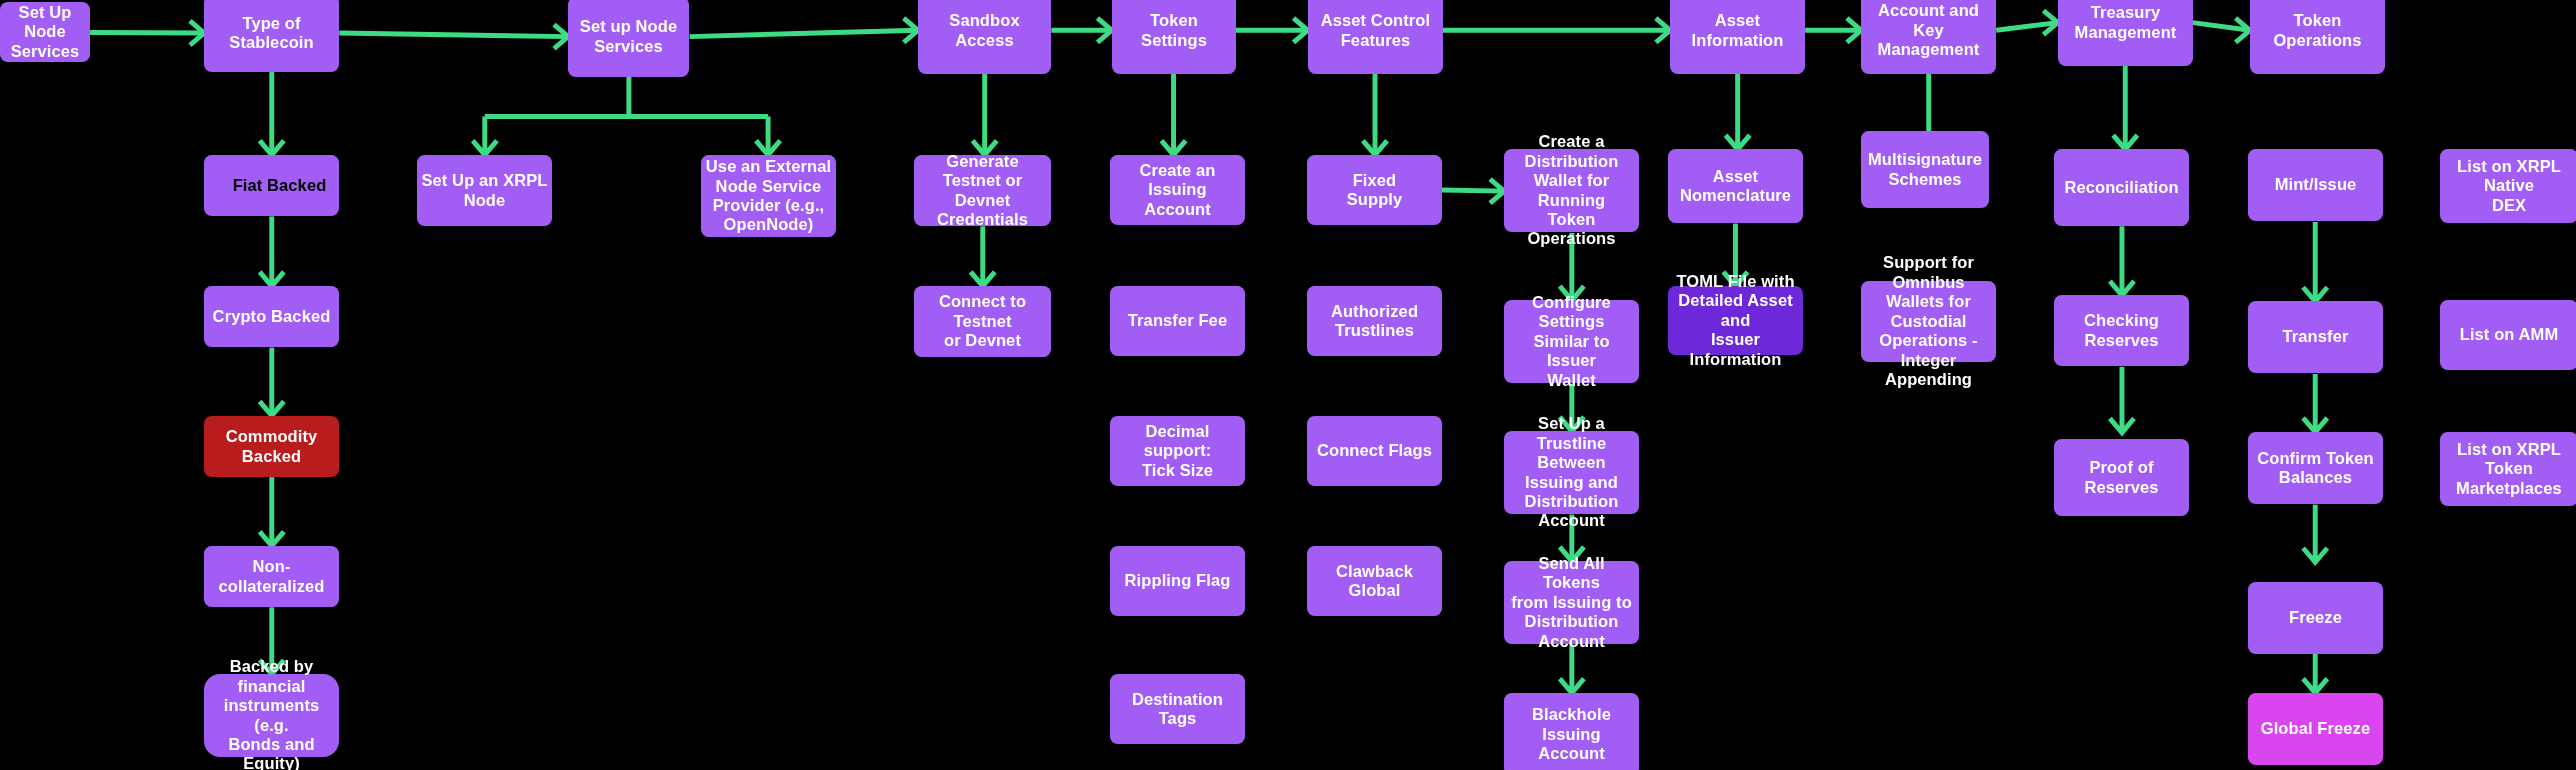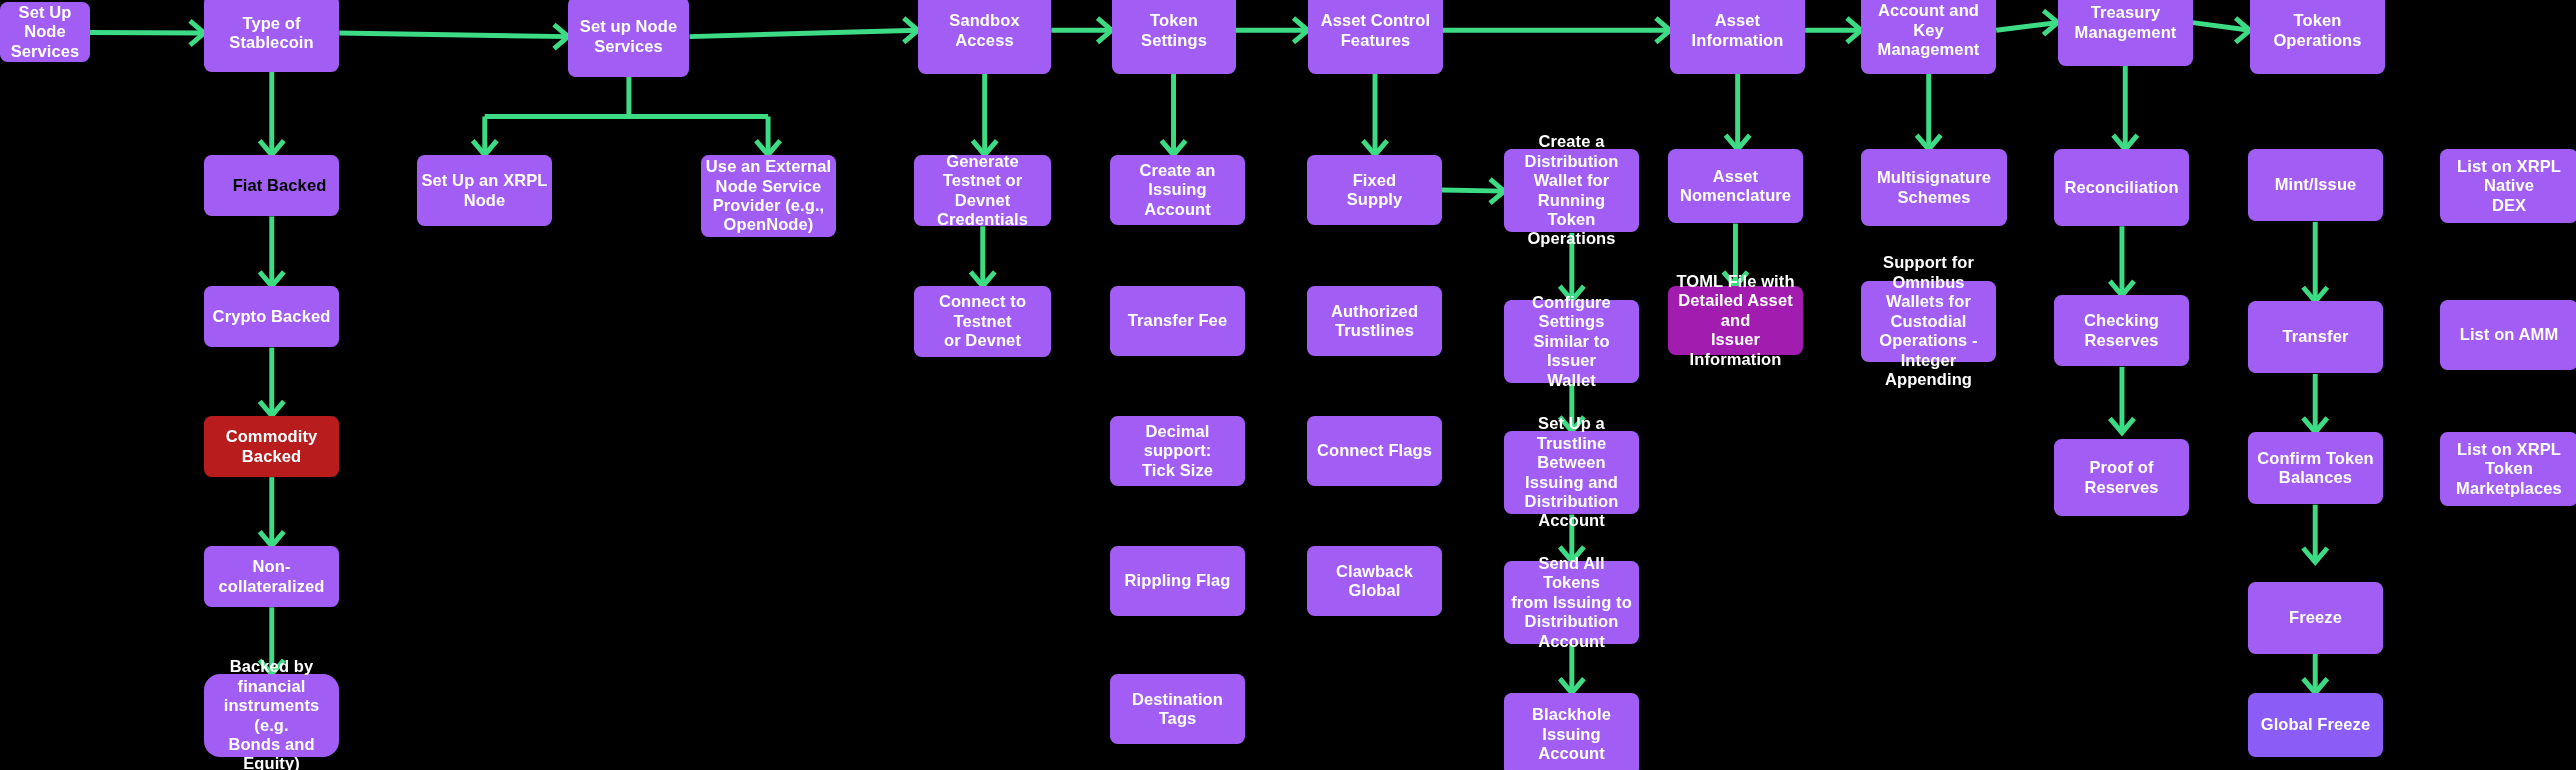--- a/index.html
+++ b/index.html
@@ -245,26 +245,26 @@
 from Issuing to
 Distribution Account</div>
       </div>
       <div class="node" style="left: 1504px; top: 693px; width: 135px; height: 83px; background: rgb(162, 93, 245);">
         <div class="node-label" style="color: rgb(255, 255, 255);">Blackhole Issuing
 Account</div>
       </div>
       <div class="node" style="left: 1668px; top: 149px; width: 135px; height: 74px; background: rgb(162, 93, 245);">
         <div class="node-label" style="color: rgb(255, 255, 255);">Asset Nomenclature</div>
       </div>
-      <div class="node" style="left: 1668px; top: 286px; width: 135px; height: 69px; background: #a21caf;">
+      <div class="node" style="left: 1668px; top: 286px; width: 135px; height: 69px; background: #6d28d9;">
         <div class="node-label" style="color: rgb(255, 255, 255);">TOML File with
 Detailed Asset and
 Issuer Information</div>
       </div>
-      <div class="node" style="left: 1861px; top: 149px; width: 146px; height: 77px; background: rgb(162, 93, 245);">
+      <div class="node" style="left: 1861px; top: 131px; width: 128px; height: 77px; background: rgb(162, 93, 245);">
         <div class="node-label" style="color: rgb(255, 255, 255);">Multisignature
 Schemes</div>
       </div>
       <div class="node" style="left: 1861px; top: 281px; width: 135px; height: 81px; background: rgb(162, 93, 245);">
         <div class="node-label" style="color: rgb(255, 255, 255);">Support for
 Omnibus Wallets for
 Custodial
 Operations - Integer
 Appending</div>
       </div>
@@ -283,21 +283,21 @@
       <div class="node" style="left: 2248px; top: 301px; width: 135px; height: 72px; background: rgb(162, 93, 245);">
         <div class="node-label" style="color: rgb(255, 255, 255);">Transfer</div>
       </div>
       <div class="node" style="left: 2248px; top: 432px; width: 135px; height: 72px; background: rgb(162, 93, 245);">
         <div class="node-label" style="color: rgb(255, 255, 255);">Confirm Token
 Balances</div>
       </div>
       <div class="node" style="left: 2248px; top: 582px; width: 135px; height: 72px; background: rgb(162, 93, 245);">
         <div class="node-label" style="color: rgb(255, 255, 255);">Freeze</div>
       </div>
-      <div class="node" style="left: 2248px; top: 693px; width: 135px; height: 64px; background: #8b5cf6;">
+      <div class="node" style="left: 2248px; top: 693px; width: 135px; height: 72px; background: #d946ef;">
         <div class="node-label" style="color: rgb(255, 255, 255);">Global Freeze</div>
       </div>
       <div class="node" style="left: 2440px; top: 149px; width: 138px; height: 74px; background: rgb(162, 93, 245);">
         <div class="node-label" style="color: rgb(255, 255, 255);">List on XRPL Native
 DEX</div>
       </div>
       <div class="node" style="left: 2440px; top: 300px; width: 138px; height: 70px; background: rgb(162, 93, 245);">
         <div class="node-label" style="color: rgb(255, 255, 255);">List on AMM</div>
       </div>
       <div class="node" style="left: 2440px; top: 432px; width: 138px; height: 74px; background: rgb(162, 93, 245);">

